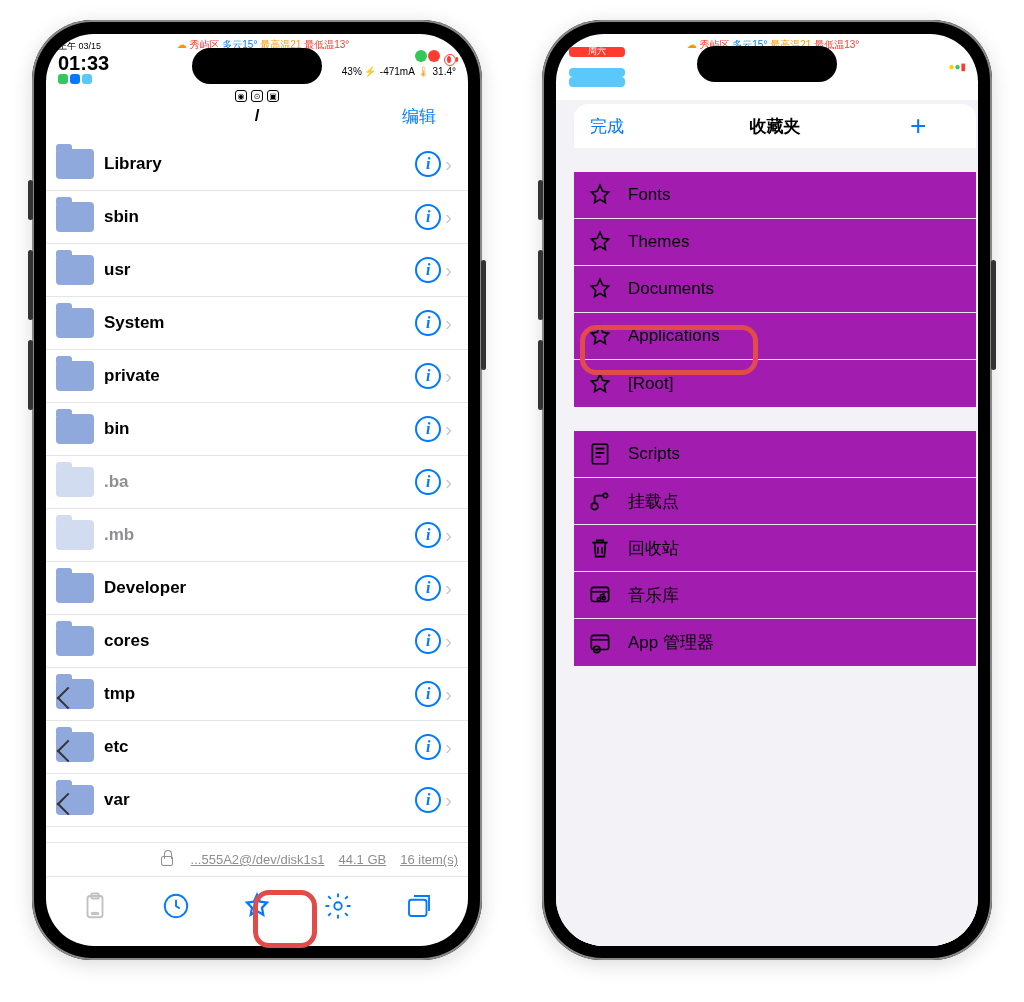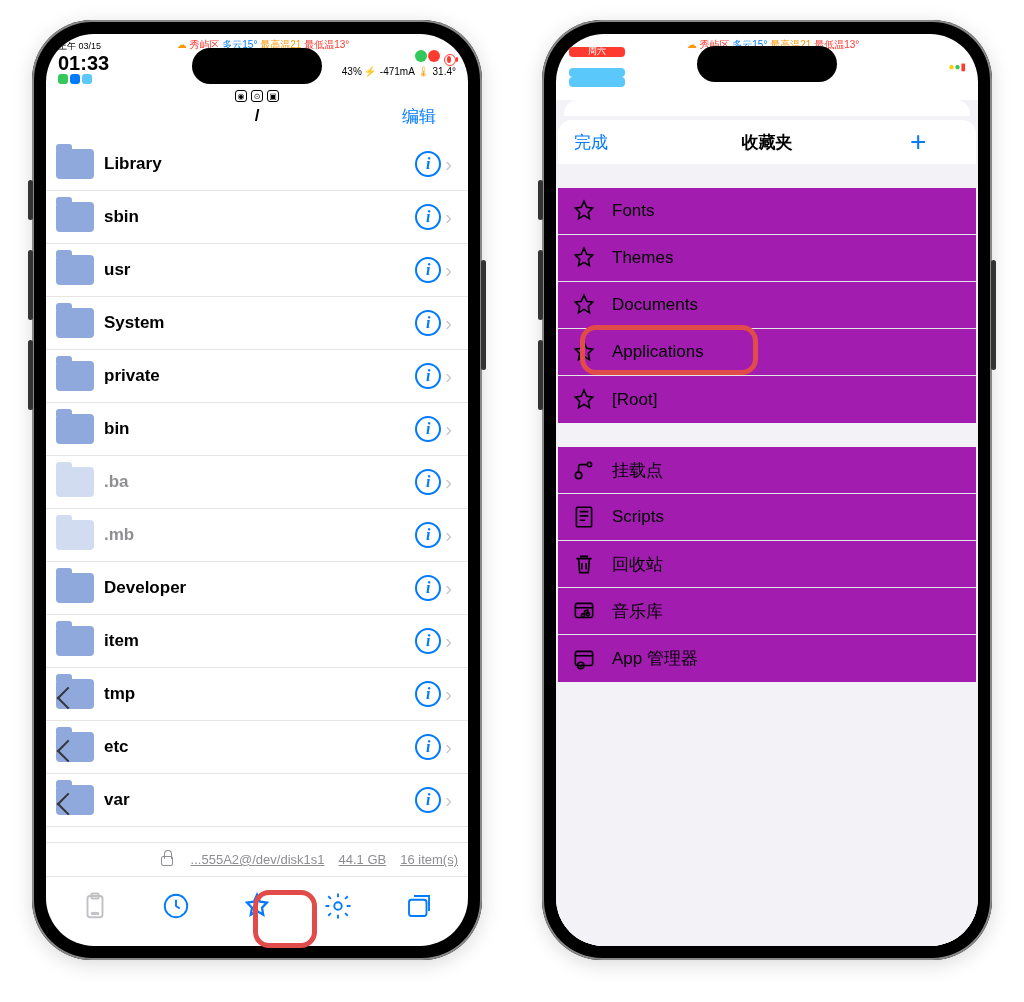--- a/index.html
+++ b/index.html
@@ -106,21 +106,21 @@
   .lock-shape::before{content:"";position:absolute;top:-7px;left:2px;width:6px;height:8px;border:1.5px solid #8e8e93;border-bottom:none;border-radius:6px 6px 0 0;}
   
   .tabbar {
     height:70px; border-top:1px solid #e5e5e5;
     display:flex; align-items:center; justify-content:space-around; padding:6px 8px 18px;
   }
   .tabbar .tab { width:40px;height:40px; display:flex;align-items:center;justify-content:center; color:#c1c1c5;}
   .tabbar .tab svg{width:30px;height:30px;}
   .tabbar .tab.active{ color:#007aff;}
   
-  .modal-shell{ background:#f2f2f7; flex:1; display:flex; flex-direction:column;}
+  .modal-shell{ background:#f2f2f7; flex:1; display:flex; flex-direction:row;}
   .stacked-top{ height:16px; background:#fff; border-radius:14px 14px 0 0; margin:0 8px;}
   .modal{ flex:1; background:#fff; border-radius:14px 14px 0 0; margin:4px 2px 0; display:flex; flex-direction:column; overflow:hidden;}
   .section-gap{height:24px;background:#f2f2f7;}
   .favrow{
     display:flex;align-items:center;height:47px;padding:0 10px 0 12px;
     border-bottom:1px solid #e5e5e5; background:#a21caf;
   }
   .favrow:last-child{border-bottom:none;}
   .favicon{width:28px;height:28px;margin-right:14px;display:flex;align-items:center;justify-content:center;}
   .favicon svg{width:26px;height:26px;stroke:#000;fill:none;stroke-width:1.5;}
@@ -241,21 +241,21 @@
             <div class="chev">›</div>
           </div>
           <div class="row">
             <div class="folder"></div>
             <div class="label">Developer</div>
             <div class="info-circle">i</div>
             <div class="chev">›</div>
           </div>
           <div class="row">
             <div class="folder"></div>
-            <div class="label">item</div>
+            <div class="label">cores</div>
             <div class="info-circle">i</div>
             <div class="chev">›</div>
           </div>
           <div class="row">
             <div class="folder link"></div>
             <div class="label">tmp</div>
             <div class="info-circle">i</div>
             <div class="chev">›</div>
           </div>
           <div class="row">
@@ -391,35 +391,35 @@
                   </svg>
                 </div>
                 <div class="label">[Root]</div>
               </div>
             </div>
         <div class="section-gap"></div>
         <div id="favsys">
               <div class="favrow">
                 <div class="favicon">
                   <svg viewBox="0 0 24 24">
+                    <rect x="5" y="3" width="14" height="18" rx="1"></rect>
+                    <path d="M8 7h8M8 11h8M8 15h5"></path>
+                  </svg>
+                </div>
+                <div class="label">Scripts</div>
+              </div>
+              <div class="favrow">
+                <div class="favicon">
+                  <svg viewBox="0 0 24 24">
                     <circle cx="7" cy="17" r="3"></circle>
                     <circle cx="17" cy="7" r="2"></circle>
                     <path d="M7 14V9a2 2 0 012-2h6"></path>
                   </svg>
                 </div>
                 <div class="label">挂载点</div>
-              </div>
-              <div class="favrow">
-                <div class="favicon">
-                  <svg viewBox="0 0 24 24">
-                    <rect x="5" y="3" width="14" height="18" rx="1"></rect>
-                    <path d="M8 7h8M8 11h8M8 15h5"></path>
-                  </svg>
-                </div>
-                <div class="label">Scripts</div>
               </div>
               <div class="favrow">
                 <div class="favicon">
                   <svg viewBox="0 0 24 24">
                     <path d="M5 7h14M9 7V5h6v2M7 7l1 13h8l1-13M10 11v6M14 11v6"></path>
                   </svg>
                 </div>
                 <div class="label">回收站</div>
               </div>
               <div class="favrow">

